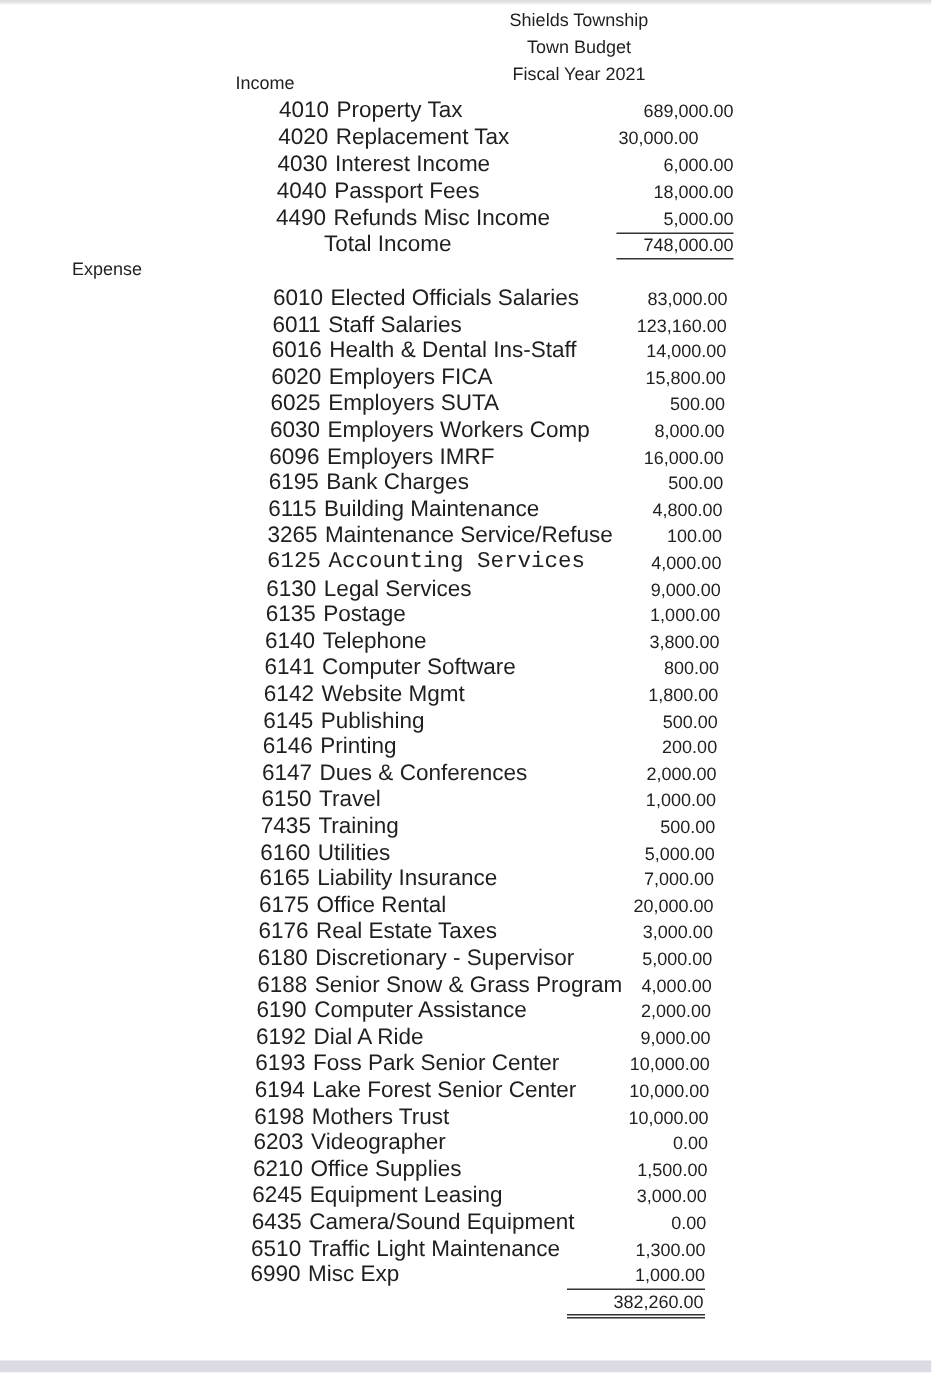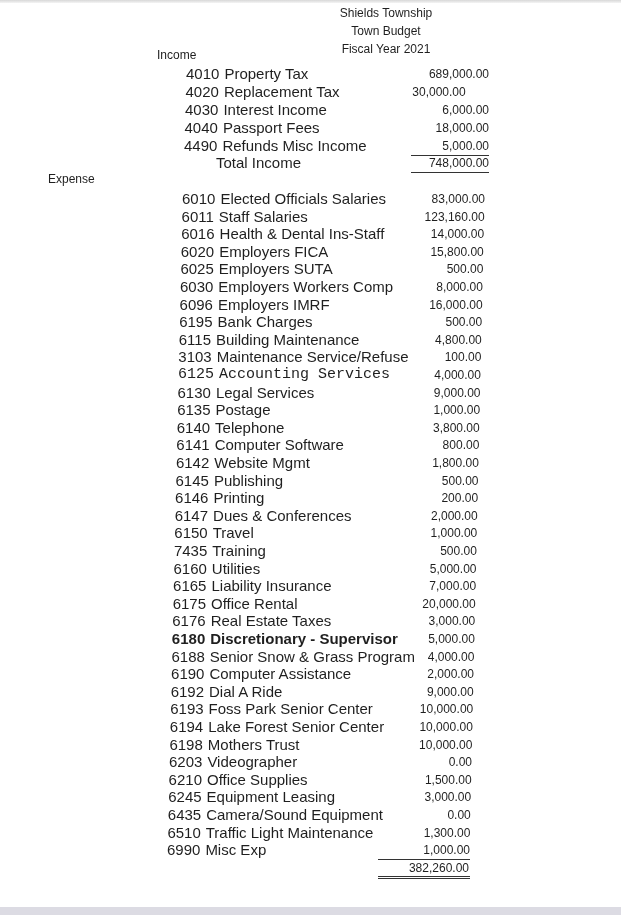--- a/index.html
+++ b/index.html
@@ -64,21 +64,21 @@
       <div class="row" style="top: 260.4px; left: 164.378px;"><span class="code">6025</span><span class="name">Employers SUTA</span></div>
       <div class="amt" style="top: 261.4px; left: 367.378px;">500.00</div>
       <div class="row" style="top: 278px; left: 163.973px;"><span class="code">6030</span><span class="name">Employers Workers Comp</span></div>
       <div class="amt" style="top: 279px; left: 366.973px;">8,000.00</div>
       <div class="row" style="top: 295.6px; left: 163.568px;"><span class="code">6096</span><span class="name">Employers IMRF</span></div>
       <div class="amt" style="top: 296.6px; left: 366.568px;">16,000.00</div>
       <div class="row" style="top: 313.2px; left: 163.162px;"><span class="code">6195</span><span class="name">Bank Charges</span></div>
       <div class="amt" style="top: 314.2px; left: 366.162px;">500.00</div>
       <div class="row" style="top: 330.8px; left: 162.757px;"><span class="code">6115</span><span class="name">Building Maintenance</span></div>
       <div class="amt" style="top: 331.8px; left: 365.757px;">4,800.00</div>
-      <div class="row" style="top: 348.4px; left: 162.351px;"><span class="code">3103</span><span class="name">Maintenance Service/Refuse</span></div>
+      <div class="row" style="top: 348.4px; left: 162.351px;"><span class="code">3265</span><span class="name">Maintenance Service/Refuse</span></div>
       <div class="amt" style="top: 349.4px; left: 365.351px;">100.00</div>
       <div class="row" style="top: 366px; left: 161.946px; font-family: Liberation Mono, monospace;"><span class="code">6125</span><span class="name">Accounting Services</span></div>
       <div class="amt" style="top: 367px; left: 364.946px;">4,000.00</div>
       <div class="row" style="top: 383.6px; left: 161.541px;"><span class="code">6130</span><span class="name">Legal Services</span></div>
       <div class="amt" style="top: 384.6px; left: 364.541px;">9,000.00</div>
       <div class="row" style="top: 401.2px; left: 161.135px;"><span class="code">6135</span><span class="name">Postage</span></div>
       <div class="amt" style="top: 402.2px; left: 364.135px;">1,000.00</div>
       <div class="row" style="top: 418.8px; left: 160.73px;"><span class="code">6140</span><span class="name">Telephone</span></div>
       <div class="amt" style="top: 419.8px; left: 363.73px;">3,800.00</div>
       <div class="row" style="top: 436.4px; left: 160.324px;"><span class="code">6141</span><span class="name">Computer Software</span></div>
@@ -96,21 +96,21 @@
       <div class="row" style="top: 542px; left: 157.892px;"><span class="code">7435</span><span class="name">Training</span></div>
       <div class="amt" style="top: 543px; left: 360.892px;">500.00</div>
       <div class="row" style="top: 559.6px; left: 157.486px;"><span class="code">6160</span><span class="name">Utilities</span></div>
       <div class="amt" style="top: 560.6px; left: 360.486px;">5,000.00</div>
       <div class="row" style="top: 577.2px; left: 157.081px;"><span class="code">6165</span><span class="name">Liability Insurance</span></div>
       <div class="amt" style="top: 578.2px; left: 360.081px;">7,000.00</div>
       <div class="row" style="top: 594.8px; left: 156.676px;"><span class="code">6175</span><span class="name">Office Rental</span></div>
       <div class="amt" style="top: 595.8px; left: 359.676px;">20,000.00</div>
       <div class="row" style="top: 612.4px; left: 156.27px;"><span class="code">6176</span><span class="name">Real Estate Taxes</span></div>
       <div class="amt" style="top: 613.4px; left: 359.27px;">3,000.00</div>
-      <div class="row" style="top: 630px; left: 155.865px; font-weight: bold;"><span class="code">6180</span><span class="name">Discretionary - Supervisor</span></div>
+      <div class="row" style="top: 630px; left: 155.865px;"><span class="code">6180</span><span class="name">Discretionary - Supervisor</span></div>
       <div class="amt" style="top: 631px; left: 358.865px;">5,000.00</div>
       <div class="row" style="top: 647.6px; left: 155.459px;"><span class="code">6188</span><span class="name">Senior Snow &amp; Grass Program</span></div>
       <div class="amt" style="top: 648.6px; left: 358.459px;">4,000.00</div>
       <div class="row" style="top: 665.2px; left: 155.054px;"><span class="code">6190</span><span class="name">Computer Assistance</span></div>
       <div class="amt" style="top: 666.2px; left: 358.054px;">2,000.00</div>
       <div class="row" style="top: 682.8px; left: 154.649px;"><span class="code">6192</span><span class="name">Dial A Ride</span></div>
       <div class="amt" style="top: 683.8px; left: 357.649px;">9,000.00</div>
       <div class="row" style="top: 700.4px; left: 154.243px;"><span class="code">6193</span><span class="name">Foss Park Senior Center</span></div>
       <div class="amt" style="top: 701.4px; left: 357.243px;">10,000.00</div>
       <div class="row" style="top: 718px; left: 153.838px;"><span class="code">6194</span><span class="name">Lake Forest Senior Center</span></div>

